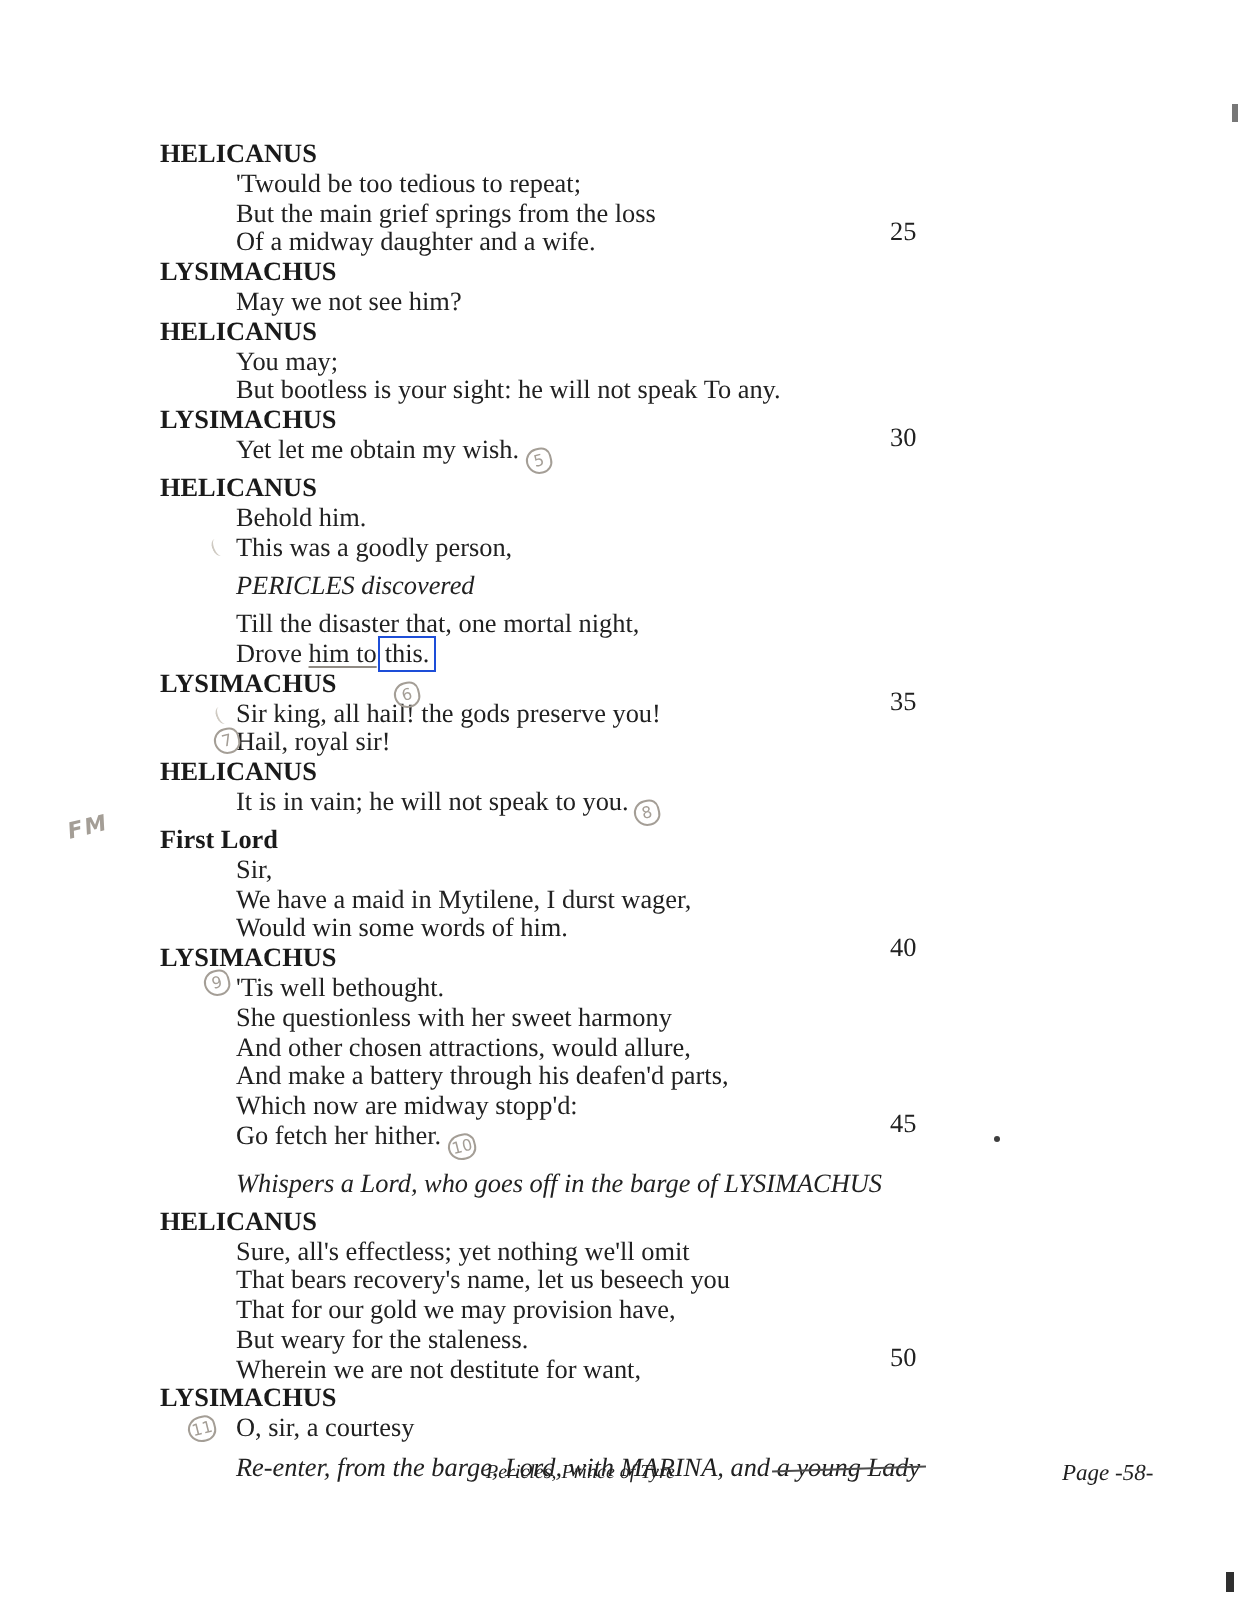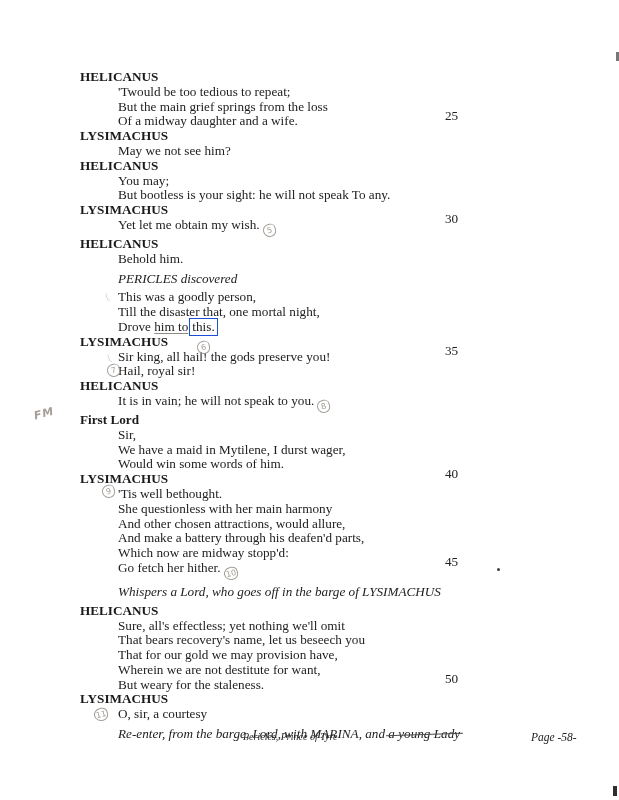--- a/index.html
+++ b/index.html
@@ -63,47 +63,47 @@
       <div class="row dialogue"><span><span>Of a midway daughter and a wife.</span></span></div>
       <div class="row name"><span><span>LYSIMACHUS</span></span></div>
       <div class="row dialogue"><span><span>May we not see him?</span></span></div>
       <div class="row name"><span><span>HELICANUS</span></span></div>
       <div class="row dialogue"><span><span>You may;</span></span></div>
       <div class="row dialogue"><span><span>But bootless is your sight: he will not speak To any.</span></span><span class="linenum">30</span></div>
       <div class="row name"><span><span>LYSIMACHUS</span></span></div>
       <div class="row dialogue"><span><span>Yet let me obtain my wish.</span></span><span class="pencil-circle inline">5</span></div>
       <div class="row name"><span><span>HELICANUS</span></span></div>
       <div class="row dialogue"><span><span>Behold him.</span></span></div>
+      <div class="row dialogue"><span><span>This was a goodly person,</span></span><span class="pencil-tick" style="left: 26px; top: 2px;"></span></div>
       <div class="row stage"><span><span>PERICLES discovered</span></span></div>
-      <div class="row dialogue"><span><span>This was a goodly person,</span></span><span class="pencil-tick" style="left: 26px; top: 2px;"></span></div>
       <div class="row dialogue"><span><span>Till the disaster that, one mortal night,</span></span></div>
       <div class="row dialogue"><span><span>Drove </span><span class="underline">him to</span><span class="boxed">this.</span></span><span class="linenum">35</span></div>
       <div class="row name"><span><span>LYSIMACHUS</span></span></div>
       <div class="row dialogue"><span><span>Sir king, all hail! the gods preserve you!</span></span><span class="pencil-circle abs" style="left: 117px; top: -9px;">6</span><span class="pencil-tick" style="left: 28px; top: 3px;"></span></div>
       <div class="row dialogue"><span><span>Hail, royal sir!</span></span><span class="pencil-circle abs" style="left: 27px; top: 0px;">7</span></div>
       <div class="row name"><span><span>HELICANUS</span></span></div>
       <div class="row dialogue"><span><span>It is in vain; he will not speak to you.</span></span><span class="pencil-circle inline">8</span></div>
       <div class="row name"><span><span>First Lord</span></span><span class="margin-note" style="left: -46px; top: -6px;">FM</span></div>
       <div class="row dialogue"><span><span>Sir,</span></span></div>
       <div class="row dialogue"><span><span>We have a maid in Mytilene, I durst wager,</span></span><span class="linenum">40</span></div>
       <div class="row dialogue"><span><span>Would win some words of him.</span></span></div>
       <div class="row name"><span><span>LYSIMACHUS</span></span></div>
       <div class="row dialogue"><span><span>'Tis well bethought.</span></span><span class="pencil-circle abs" style="left: 22px; top: -2px;">9</span></div>
-      <div class="row dialogue"><span><span>She questionless with her main harmony</span></span></div>
+      <div class="row dialogue"><span><span>She questionless with her sweet harmony</span></span></div>
       <div class="row dialogue"><span><span>And other chosen attractions, would allure,</span></span></div>
       <div class="row dialogue"><span><span>And make a battery through his deafen'd parts,</span></span><span class="linenum">45</span></div>
       <div class="row dialogue"><span><span>Which now are midway stopp'd:</span></span></div>
       <div class="row dialogue"><span><span>Go fetch her hither.</span></span><span class="pencil-circle inline">10</span><span class="pencil-dot" style="left: 417px; top: 7px;"></span></div>
       <div class="row stage"><span><span>Whispers a Lord, who goes off in the barge of LYSIMACHUS</span></span></div>
       <div class="row name"><span><span>HELICANUS</span></span></div>
       <div class="row dialogue"><span><span>Sure, all's effectless; yet nothing we'll omit</span></span></div>
       <div class="row dialogue"><span><span>That bears recovery's name, let us beseech you</span></span></div>
       <div class="row dialogue"><span><span>That for our gold we may provision have,</span></span><span class="linenum">50</span></div>
+      <div class="row dialogue"><span><span>But weary for the staleness.</span></span></div>
       <div class="row dialogue"><span><span>Wherein we are not destitute for want,</span></span></div>
-      <div class="row dialogue"><span><span>But weary for the staleness.</span></span></div>
       <div class="row name"><span><span>LYSIMACHUS</span></span></div>
       <div class="row dialogue"><span><span>O, sir, a courtesy</span></span><span class="pencil-circle abs" style="left: 14px; top: 1px;">11</span></div>
       <div class="row stage"><span><span>Re-enter, from the barge, Lord, with MARINA, and </span><span class="strike">a young Lady</span></span></div>
     </div>
 
   <span class="footer-title">Pericles, Prince of Tyre</span>
   <span class="footer-page">Page -58-</span>
 
   <div class="edge-mark-top"></div>
   <div class="edge-mark-bottom"></div>

